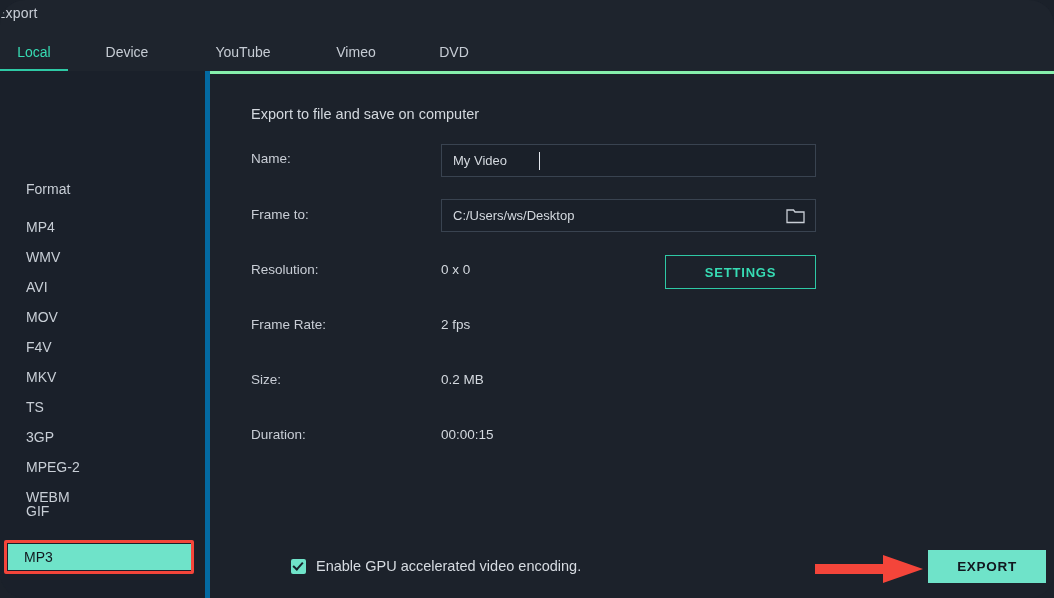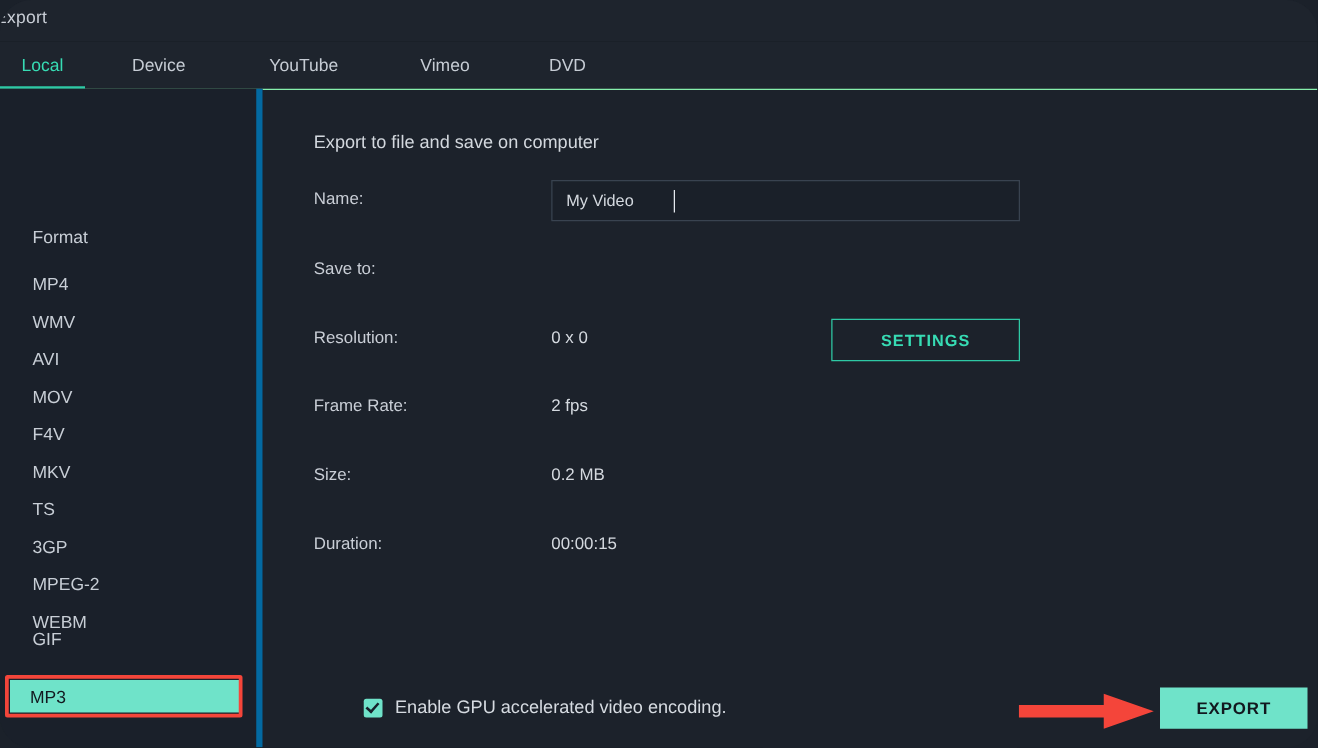--- a/index.html
+++ b/index.html
@@ -35,21 +35,21 @@
     letter-spacing: .2px;
     white-space: nowrap;
   }
 
   
   .tabstrip {
     position: absolute;
     left: 0; top: 33px;
     width: 1054px; height: 38px;
     background: #1e242d;
-    border-bottom: 1px solid #86efac;
+    border-bottom: 3px solid #86efac;
   }
   .tab {
     position: absolute;
     top: 0;
     height: 38px;
     line-height: 38px;
     font-size: 14px;
     color: #c6ccd4;
     text-align: center;
     cursor: pointer;
@@ -276,21 +276,29 @@
 
   <div class="main">
     <div class="panel-heading">Export to file and save on computer</div>
 
     <div class="row-label" style="top:80px">Name:</div>
     <div class="field" style="top:73px" title="Enter file name">
       <span class="field-text">My Video</span>
       <span class="caret"></span>
     </div>
 
-    <div class="row-label" style="top:136px">Save to:</div>
+    <div class="row-label" style="top:136px">Frame to:</div>
+    <div class="field" style="top:128px" title="Choose a folder">
+      <span class="field-text">C:/Users/ws/Desktop</span>
+      <span class="folder-icon">
+        <svg width="19" height="17" viewBox="0 0 19 17">
+          <path d="M1 3 L7.5 3 L9 5 L18 5 L18 15.5 L1 15.5 Z" fill="none" stroke="#c9ced6" stroke-width="1.3"></path>
+        </svg>
+      </span>
+    </div>
 
     <div id="info-rows">
         <div class="row-label" style="top: 191px;">Resolution:</div>
         <div class="row-value" style="top: 191px;">0 x 0</div>
         <div class="row-label" style="top: 246px;">Frame Rate:</div>
         <div class="row-value" style="top: 246px;">2 fps</div>
         <div class="row-label" style="top: 301px;">Size:</div>
         <div class="row-value" style="top: 301px;">0.2 MB</div>
         <div class="row-label" style="top: 356px;">Duration:</div>
         <div class="row-value" style="top: 356px;">00:00:15</div>

